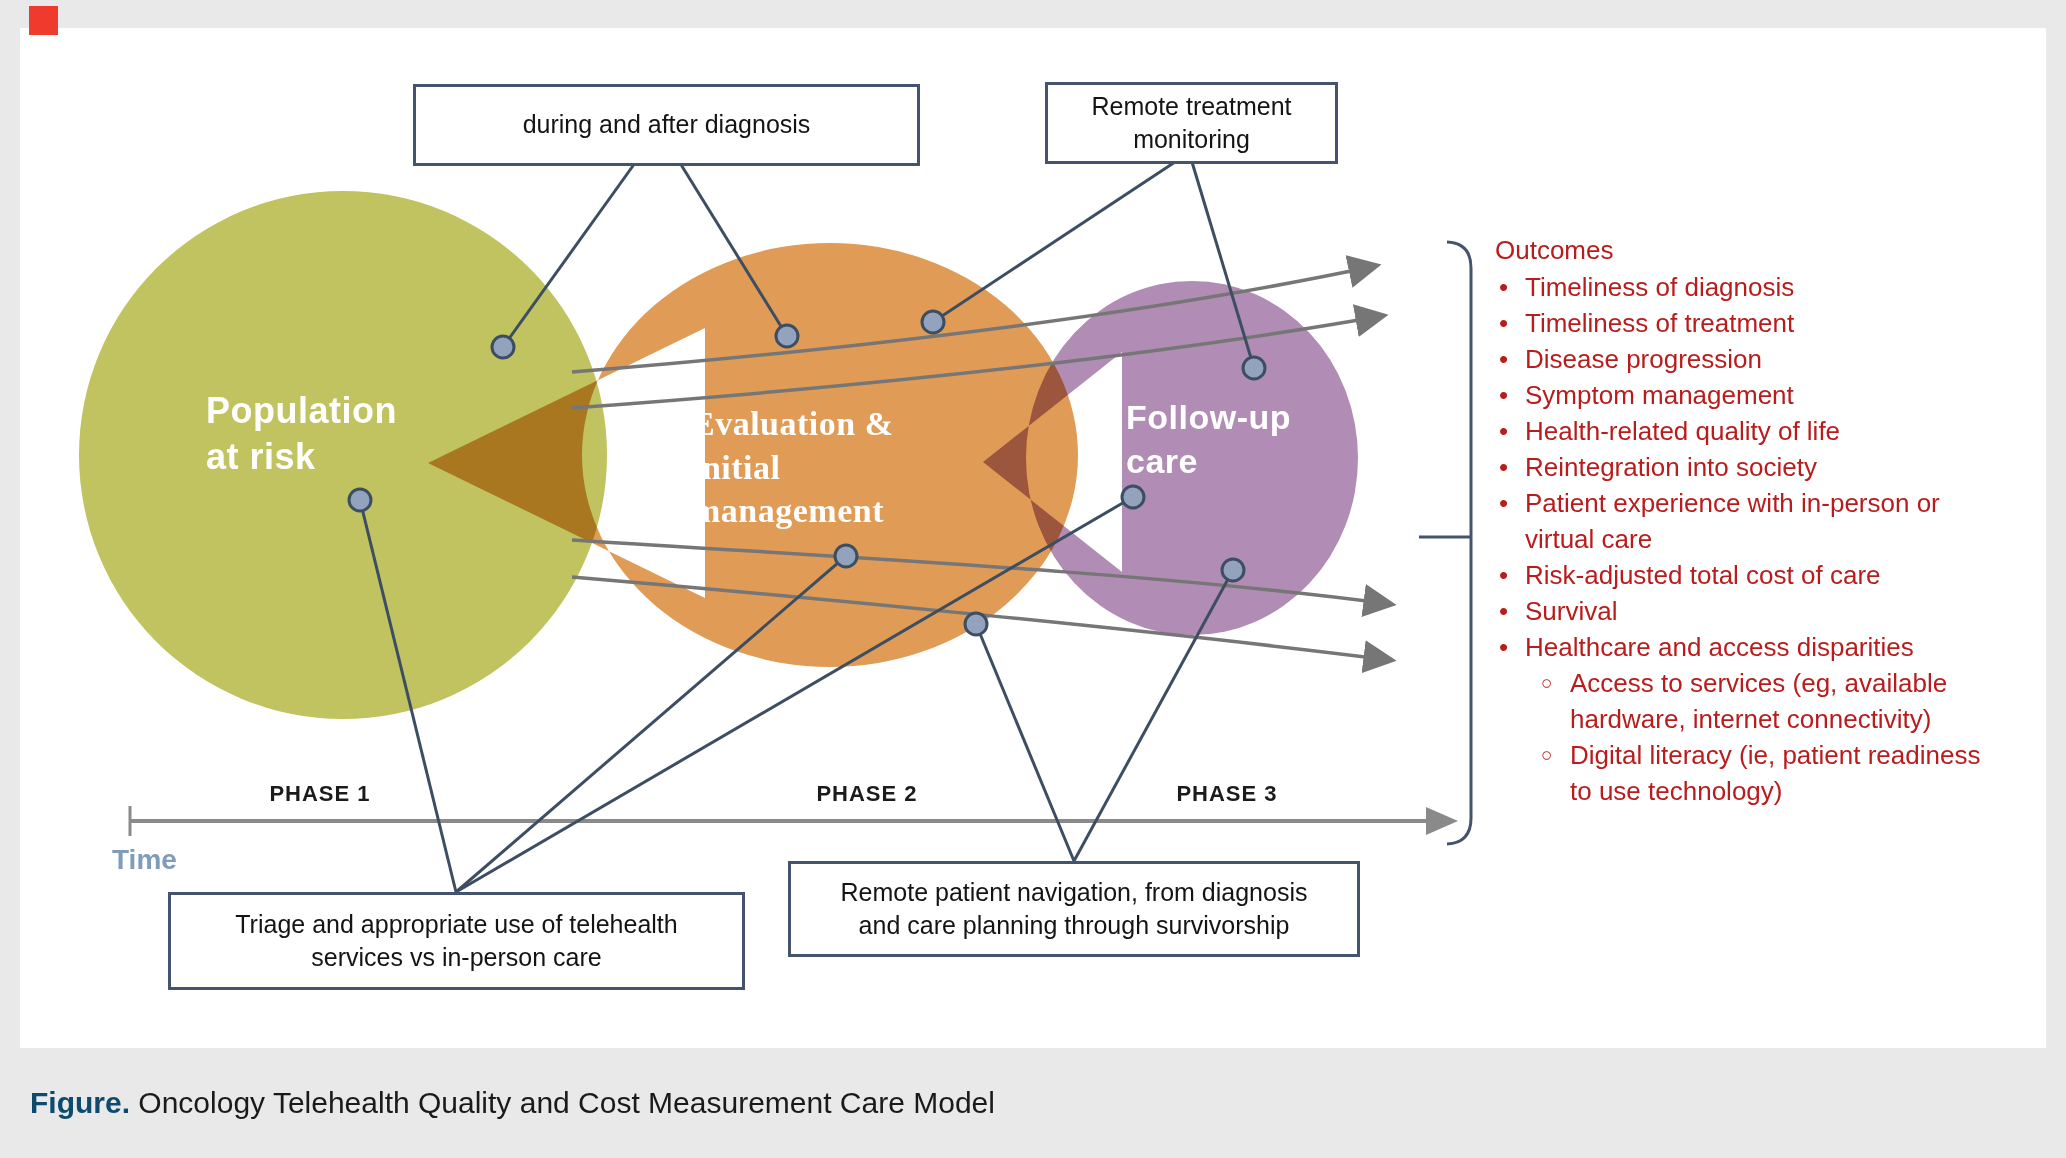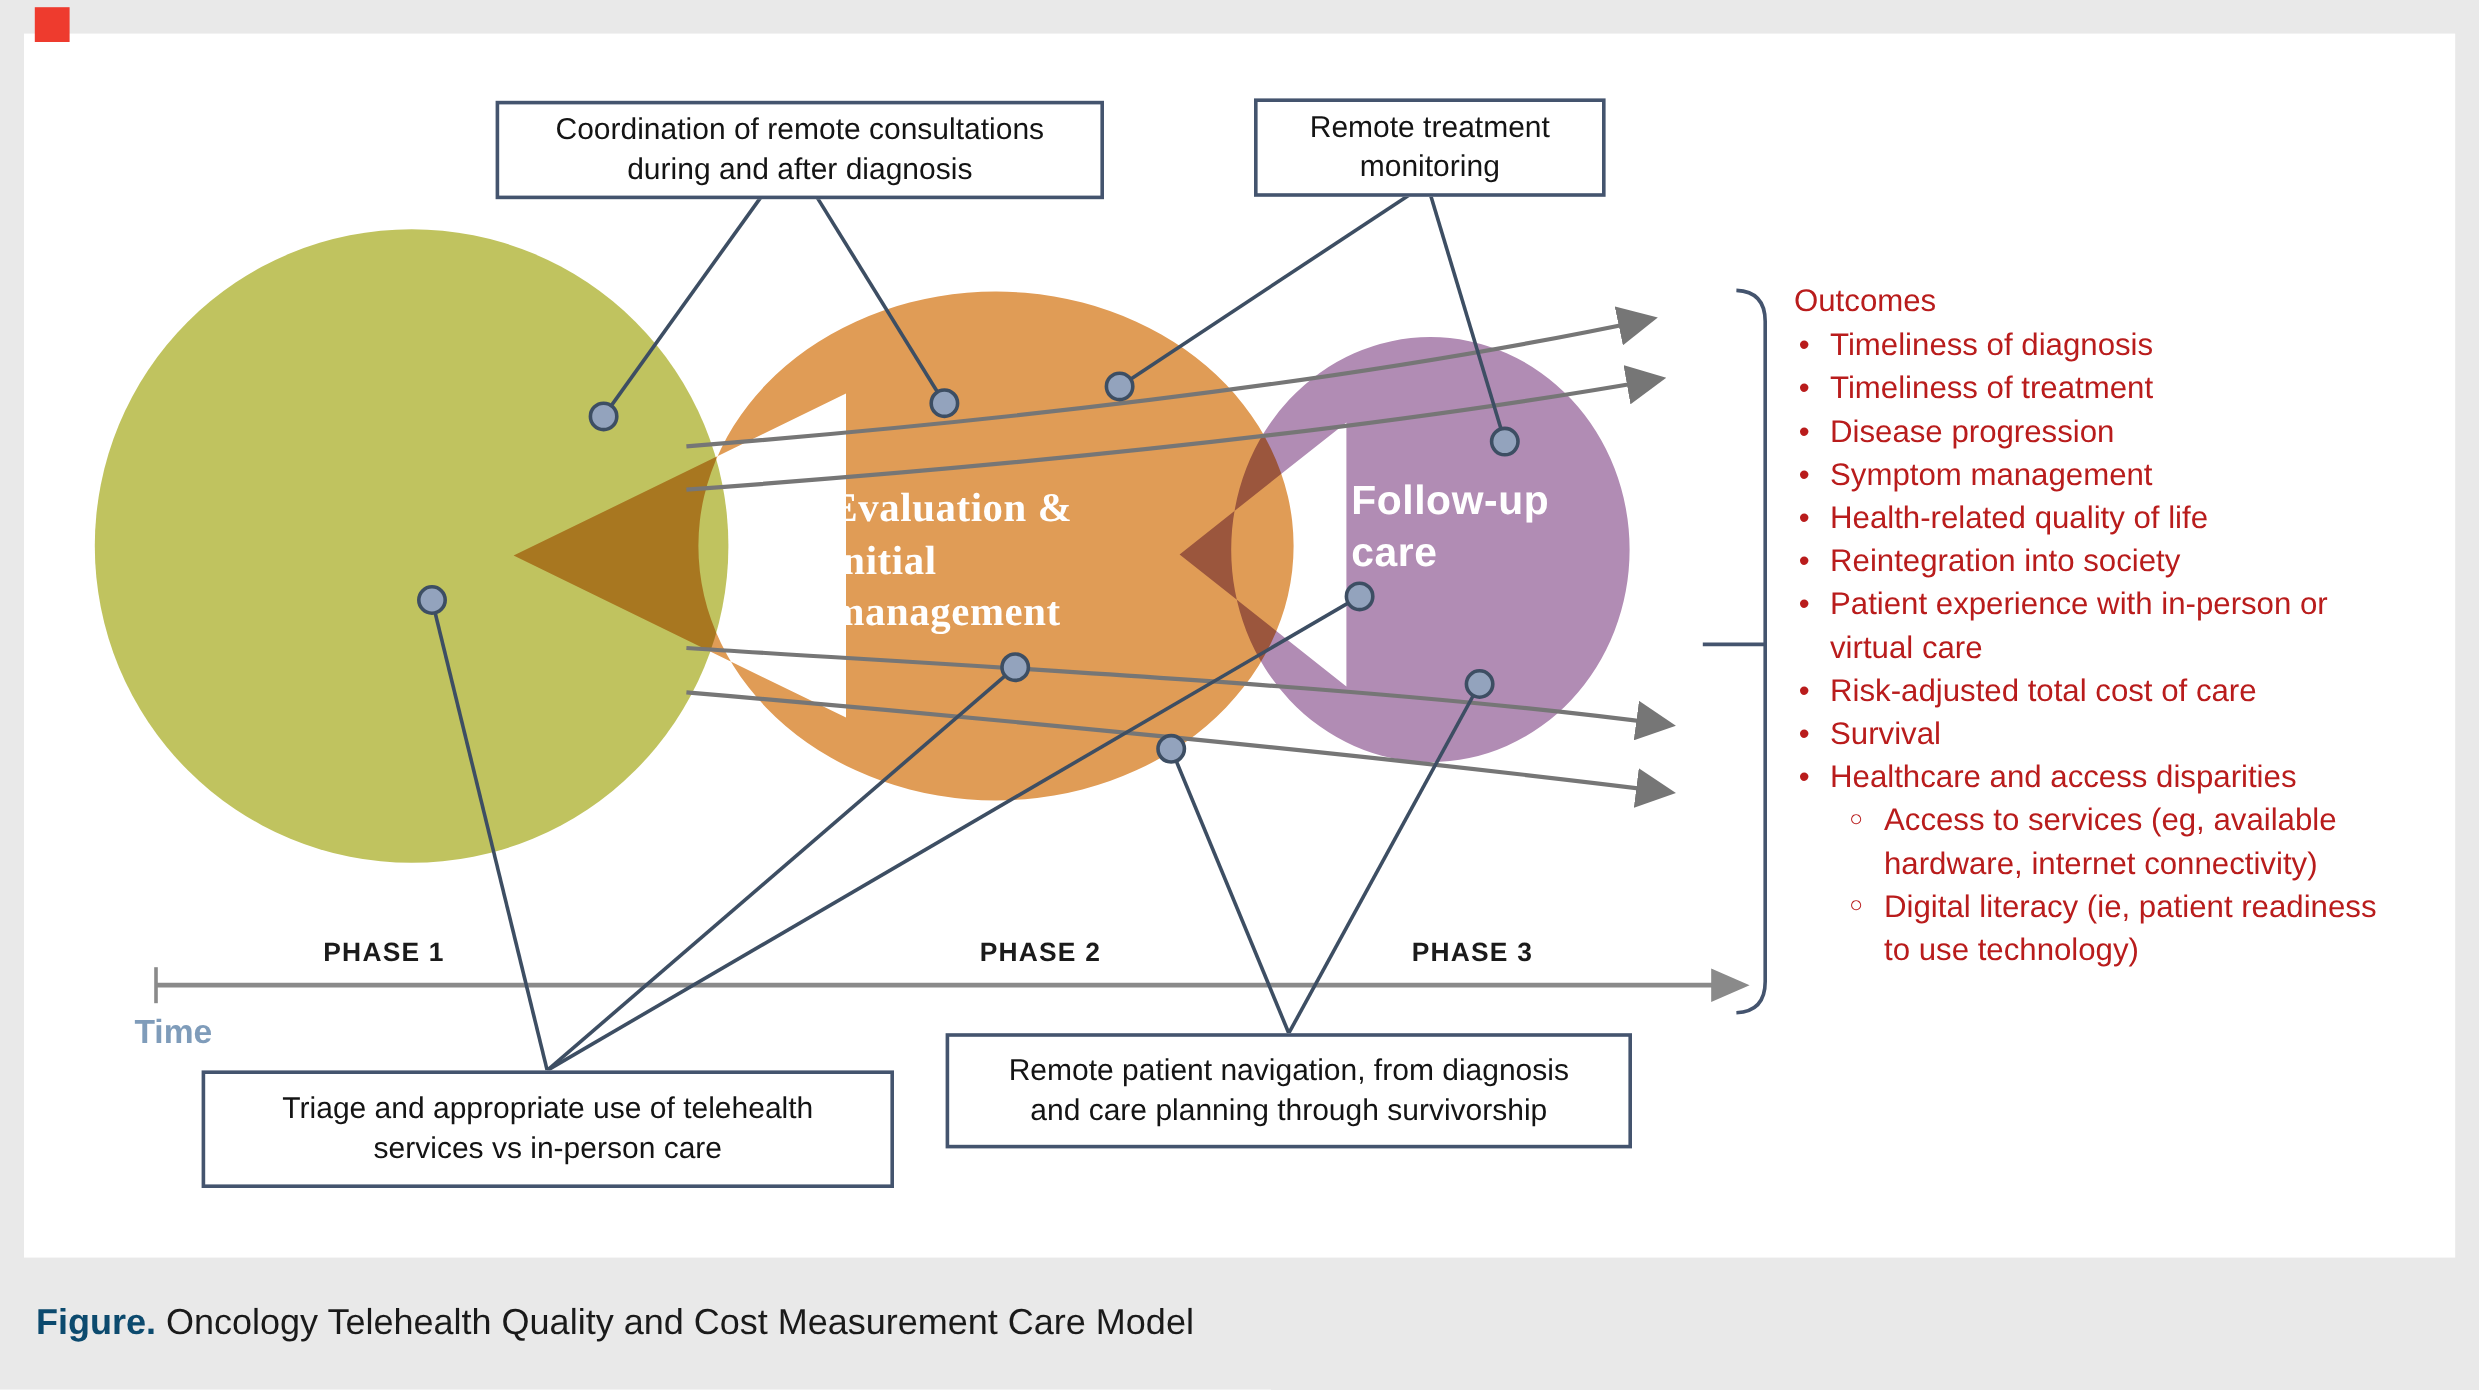--- a/index.html
+++ b/index.html
@@ -102,36 +102,39 @@
       <circle cx="1233" cy="570" r="11"></circle>
     </g>
 
     <g stroke="#44546e" stroke-width="3" fill="none">
       <path d="M1447,242 Q1471,243 1471,268 L1471,818 Q1471,843 1447,844"></path>
       <line x1="1419" y1="537" x2="1471" y2="537"></line>
     </g>
   </svg>
 
   <div class="callout" style="left:393px;top:56px;width:501px;height:76px;">
-    <div>Coordination of remote consultations</div>
     <div>during and after diagnosis</div>
   </div>
   <div class="callout" style="left:1025px;top:54px;width:287px;height:76px;">
     <div>Remote treatment</div>
     <div>monitoring</div>
   </div>
   <div class="callout" style="left:148px;top:864px;width:571px;height:92px;text-align:right;">
     <div>Triage and appropriate use of telehealth</div>
     <div>services vs in-person care</div>
   </div>
   <div class="callout" style="left:768px;top:833px;width:566px;height:90px;">
     <div>Remote patient navigation, from diagnosis</div>
     <div>and care planning through survivorship</div>
   </div>
 
+  <div class="stage-label pop">
+    <div>Population</div>
+    <div>at risk</div>
+  </div>
   <div class="stage-label eval">
     <div>Evaluation &amp;</div>
     <div>initial</div>
     <div>management</div>
   </div>
   <div class="stage-label follow">
     <div>Follow-up</div>
     <div>care</div>
   </div>
 

